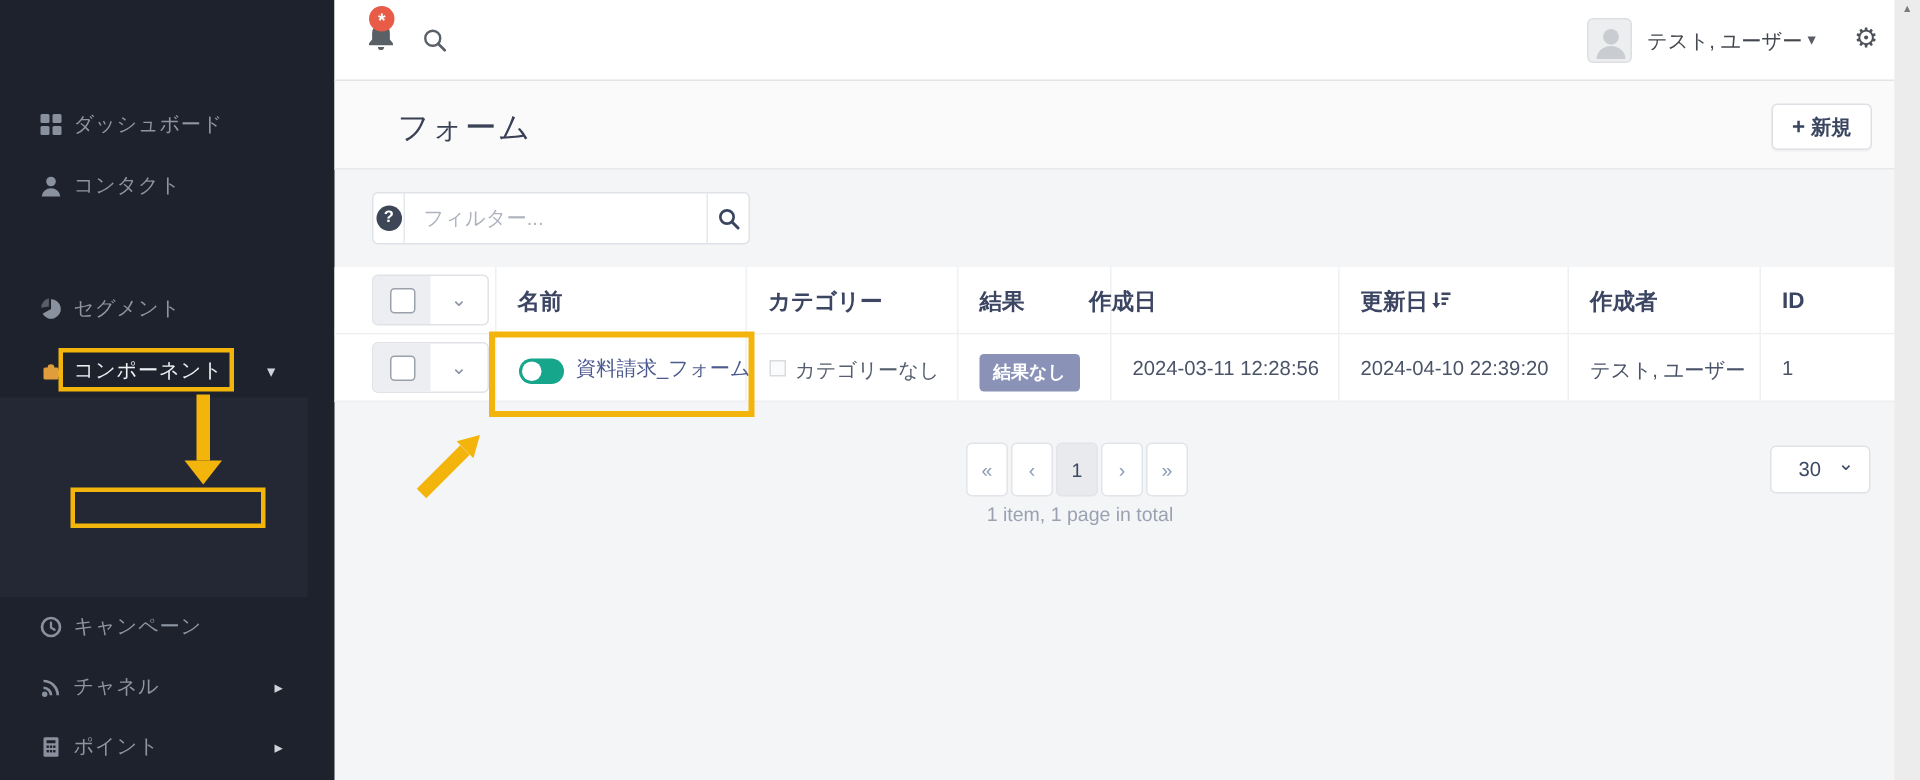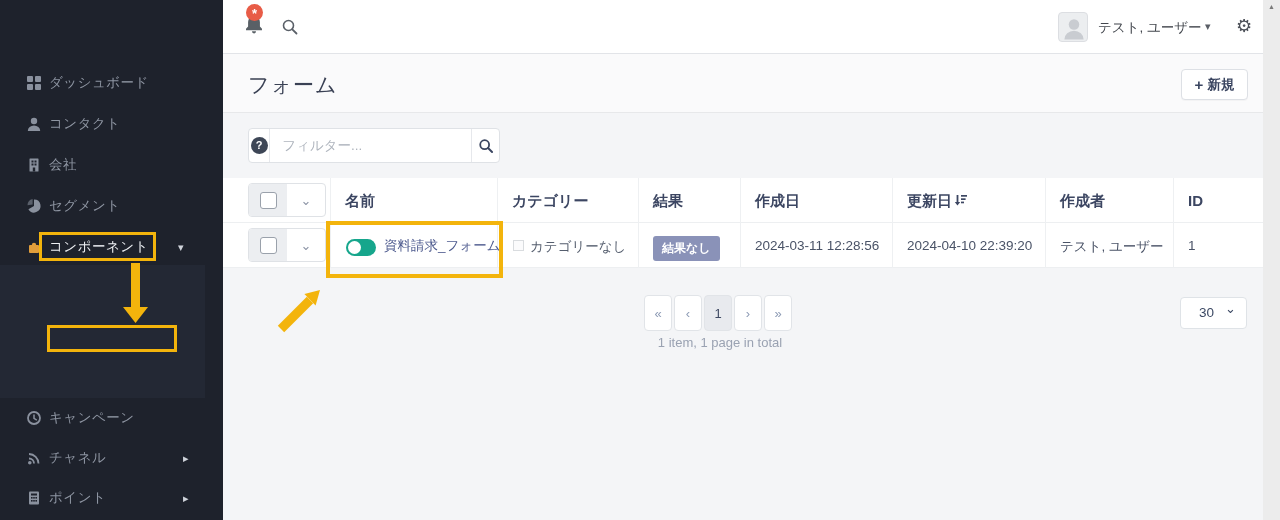--- a/index.html
+++ b/index.html
@@ -28,21 +28,21 @@
   .bell-wrap { position:absolute; left:243px; top:5px; width:24px; height:30px; cursor:pointer; }
   .badge { position:absolute; left:246px; top:4px; width:17px; height:17px; border-radius:50%; background:#e85c47; color:#fff; font-size:13px; font-weight:bold; text-align:center; line-height:19px; z-index:2; }
   .search-top { position:absolute; left:281px; top:18px; width:18px; height:18px; cursor:pointer; }
   .avatar { position:absolute; left:1058px; top:12px; width:30px; height:30px; background:#eceef0; border:1px solid #dcdee2; border-radius:4px; overflow:hidden; }
   .user-name { position:absolute; left:1098px; top:19px; font-size:13.5px; color:#43474e; }
   .user-caret { position:absolute; left:1205px; top:20px; font-size:11px; color:#5a5e66; cursor:pointer; }
   .gear { position:absolute; left:1236px; top:15px; font-size:18px; color:#4c5058; cursor:pointer; }
 
   
   .page-strip { position:absolute; left:223px; top:54px; width:1040px; height:59px; background:#fafafb; border-bottom:1px solid #e7e8ea; }
-  .page-title { position:absolute; left:248px; top:71px; font-size:21px; color:#3a4154; letter-spacing:1px; }
+  .page-title { position:absolute; left:265px; top:71px; font-size:21px; color:#3a4154; letter-spacing:1px; }
   .new-btn { position:absolute; left:1181px; top:69px; width:67px; height:31px; background:#fff; border:1px solid #dde0e5; border-radius:4px; color:#3a4560; font-size:13.5px; font-weight:bold; display:flex; align-items:center; justify-content:center; gap:4px; cursor:pointer; box-shadow:0 1px 1px rgba(0,0,0,0.03); }
 
   
   .filter-group { position:absolute; left:248px; top:128px; width:252px; height:35px; background:#fff; border:1px solid #dfe2e6; border-radius:4px; display:flex; }
   .help-seg { width:33px; border-right:1px solid #e6e8ec; display:flex; align-items:center; justify-content:center; cursor:pointer; }
   .help-circle { width:17px; height:17px; border-radius:50%; background:#3d4656; color:#fff; font-size:11px; font-weight:bold; text-align:center; line-height:17px; }
   .filter-input { flex:1; border:none; outline:none; font-size:13.5px; color:#555; padding:0 12px; font-family:"Liberation Sans","DejaVu Sans",sans-serif; background:transparent; }
   .filter-input::placeholder { color:#aeb4bd; }
   .search-seg { width:43px; border-left:1px solid #e6e8ec; display:flex; align-items:center; justify-content:center; cursor:pointer; }
 
@@ -100,33 +100,20 @@
     <span class="nlabel">ダッシュボード</span>
   </div>
   <div class="nav-item" style="top:109px;">
     <svg class="nicon" viewBox="0 0 16 16">
         <g fill="#8a919e">
           <circle cx="8" cy="5" r="3.2"></circle>
           <path d="M1.8 15 a6.2 5.5 0 0 1 12.4 0 z"></path>
         </g>
       </svg>
     <span class="nlabel">コンタクト</span>
-  </div>
-  <div class="nav-item" style="top:150px;">
-    <svg class="nicon" viewBox="0 0 16 16">
-        <rect x="3.5" y="1.5" width="9" height="13" rx="0.5" fill="#8a919e"></rect>
-        <g fill="#1e222c">
-          <rect x="5.5" y="3.5" width="2" height="2"></rect>
-          <rect x="8.5" y="3.5" width="2" height="2"></rect>
-          <rect x="5.5" y="6.5" width="2" height="2"></rect>
-          <rect x="8.5" y="6.5" width="2" height="2"></rect>
-          <rect x="6.8" y="10.5" width="2.4" height="4"></rect>
-        </g>
-      </svg>
-    <span class="nlabel">会社</span>
   </div>
   <div class="nav-item" style="top:191px;">
     <svg class="nicon" viewBox="0 0 16 16">
         <path fill="#8a919e" d="M8 1.5 A6.5 6.5 0 1 1 2.4 11.2 L8 8 Z"></path>
         <path fill="#8a919e" d="M6.6 0.9 A6.5 6.5 0 0 0 1.5 7.2 L6.6 6.4 Z" opacity="0.55"></path>
       </svg>
     <span class="nlabel">セグメント</span>
   </div>
   <div class="nav-item active" style="top:232px;">
     <svg class="nicon" viewBox="0 0 16 16">
@@ -240,21 +227,21 @@
       <div class="checkbox"></div>
     </div>
   <div class="dd-seg">
       <span>⌄</span>
     </div>
 </div>
 
 <div class="th" style="left:345px; top:192px;">名前</div>
 <div class="th" style="left:512px; top:192px;">カテゴリー</div>
 <div class="th" style="left:653px; top:192px;">結果</div>
-<div class="th" style="left:755px; top:192px;">作成日</div>
+<div class="th" style="left:726px; top:192px;">作成日</div>
 <div class="th" style="left:907px; top:192px;">更新日</div>
 <svg class="sort-icon" viewBox="0 0 14 14">
     <g fill="#3c4662">
       <rect x="7" y="2" width="6" height="1.7"></rect>
       <rect x="7" y="5.3" width="4.6" height="1.7"></rect>
       <rect x="7" y="8.6" width="3" height="1.7"></rect>
       <rect x="2.6" y="2" width="1.8" height="8"></rect>
       <path d="M0.8 9 h5.4 L3.5 12.5 z"></path>
     </g>
   </svg>

